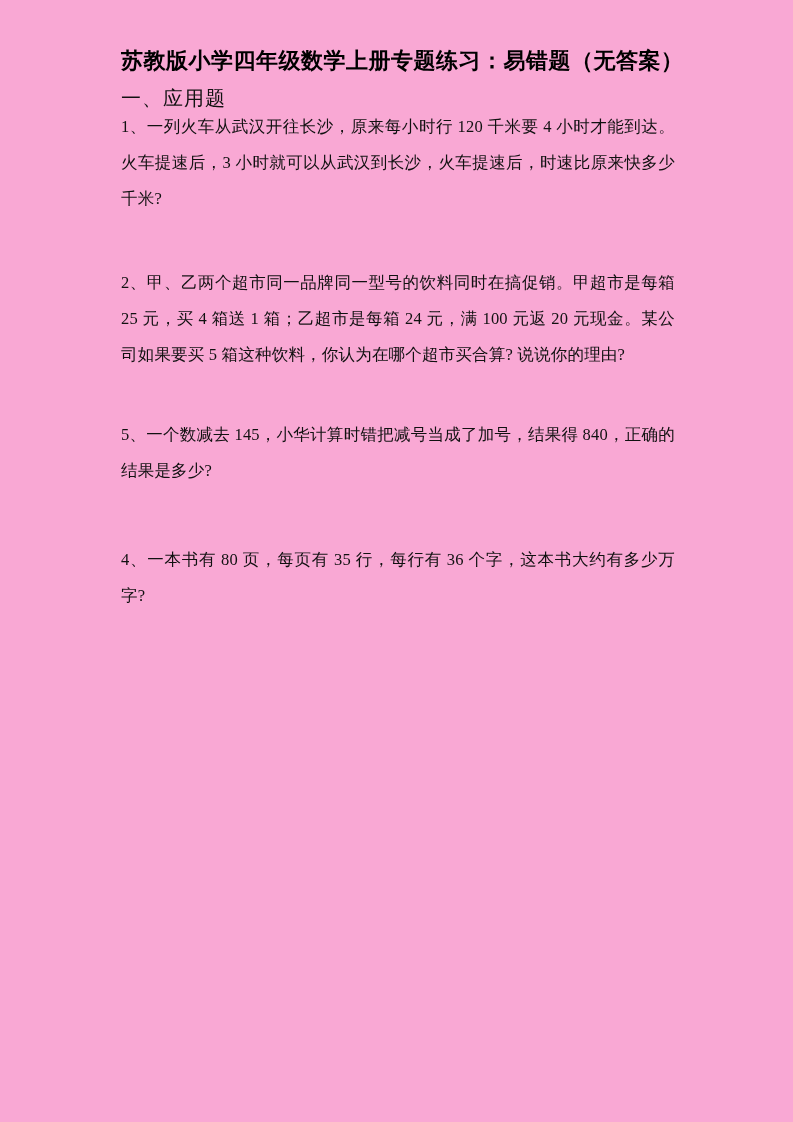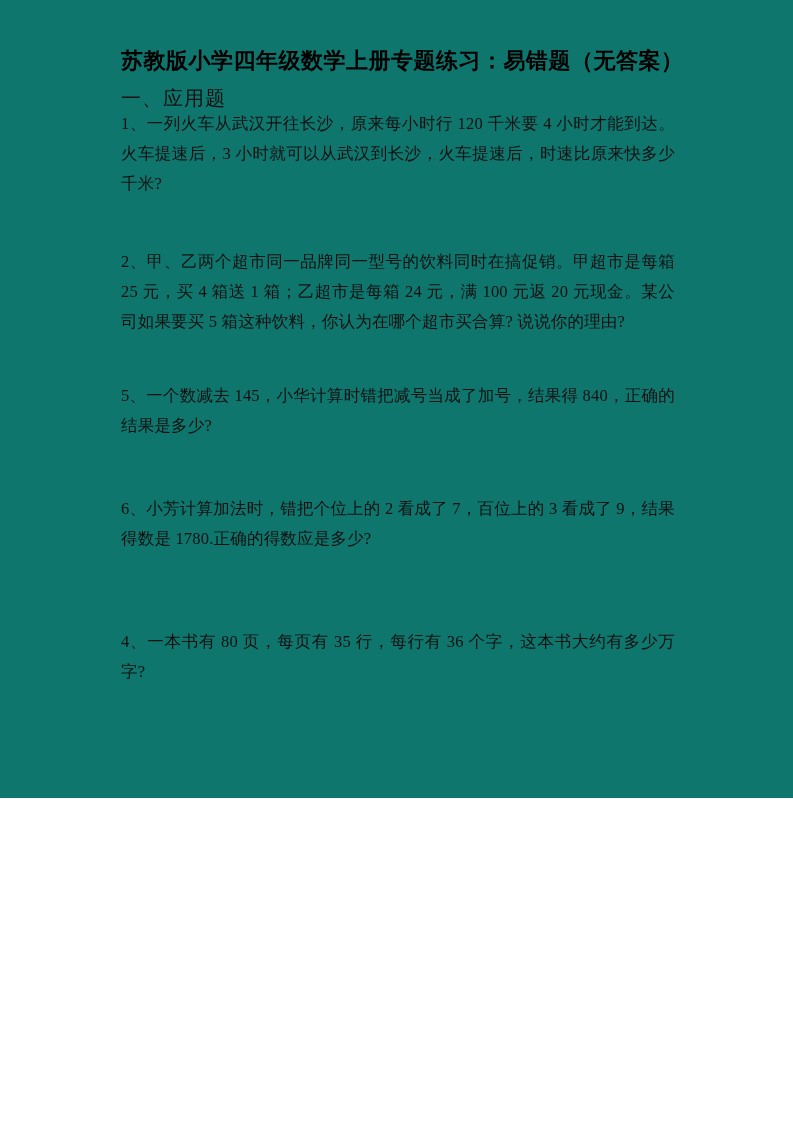--- a/index.html
+++ b/index.html
@@ -3,23 +3,23 @@
   <meta charset="utf-8">
   <style>
     html, body {
       margin: 0;
       padding: 0;
       background: #ffffff;
     }
     .page {
       position: relative;
       width: 793px;
-      height: 798px;
+      height: 1122px;
       margin: 0 auto;
-      background: #0f766e;
+      background: #f9a8d4;
       box-sizing: border-box;
       padding: 46px 118px 0 121px;
       overflow: hidden;
       color: #111111;
     }
     .doc-title {
       font-family: "Liberation Sans", sans-serif;
       font-weight: bold;
       font-size: 22px;
       line-height: 30px;
@@ -32,21 +32,21 @@
     .section-heading {
       font-family: "Liberation Serif", serif;
       font-size: 20px;
       line-height: 22px;
       margin: 0;
       letter-spacing: 1px;
     }
     .question {
       font-family: "Liberation Serif", serif;
       font-size: 16.5px;
-      line-height: 30px;
+      line-height: 36px;
       text-align: justify;
       margin: 0;
       letter-spacing: 0.2px;
     }
     .mb48 { margin-bottom: 48px; }
     .mb44 { margin-bottom: 44px; }
     .mb53 { margin-bottom: 53px; }
     .mb73 { margin-bottom: 73px; }
   </style>
 </head>
@@ -58,18 +58,17 @@
   <p class="section-heading">一、应用题</p>
 
   <p class="question mb48">1、一列火车从武汉开往长沙，原来每小时行 120 千米要 4 小时才能到达。火车提速后，3 小时就可以从武汉到长沙，火车提速后，时速比原来快多少千米?</p>
 
   <p class="question mb44">2、甲、乙两个超市同一品牌同一型号的饮料同时在搞促销。甲超市是每箱 25 元，买 4 箱送 1 箱；乙超市是每箱 24 元，满 100 元返 20 元现金。某公司如果要买 5 箱这种饮料，你认为在哪个超市买合算? 说说你的理由?</p>
 
 
 
   <p class="question mb53">5、一个数减去 145，小华计算时错把减号当成了加号，结果得 840，正确的结果是多少?</p>
 
-  <p class="question mb73">6、小芳计算加法时，错把个位上的 2 看成了 7，百位上的 3 看成了 9，结果得数是 1780.正确的得数应是多少?</p>
 
 
 
   <p class="question">4、一本书有 80 页，每页有 35 行，每行有 36 个字，这本书大约有多少万字?</p>
 </div>
 
 </body></html>

